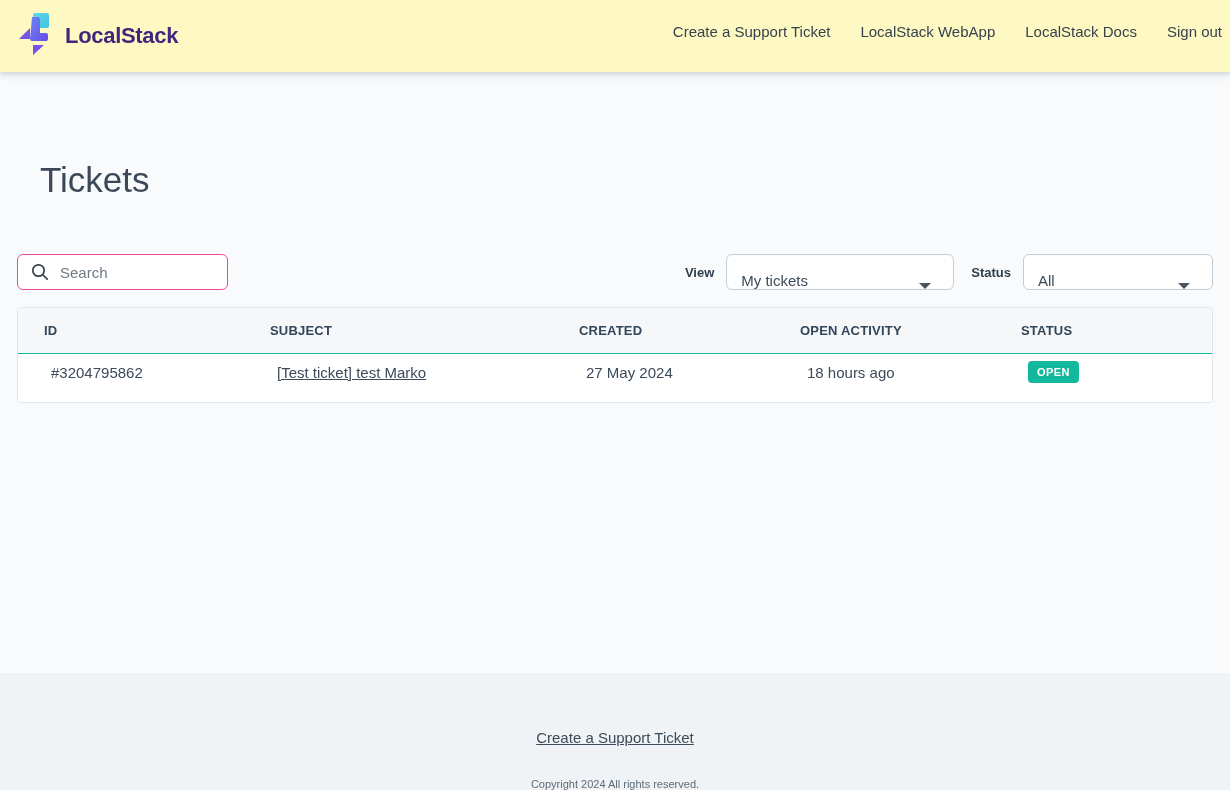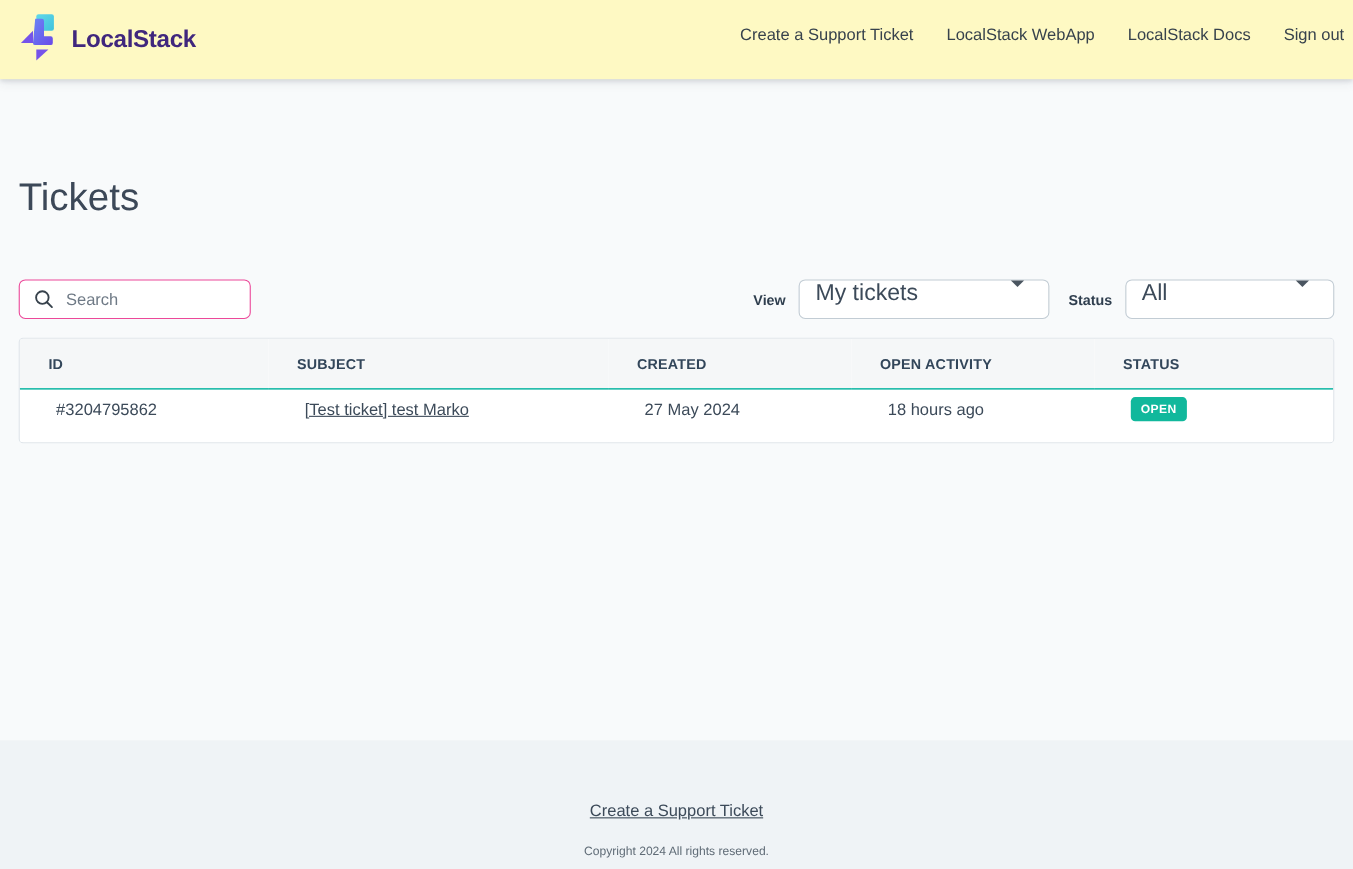--- a/index.html
+++ b/index.html
@@ -39,20 +39,21 @@
     cursor:pointer;
   }
 
   
   .main { height:601px; padding:0 17px; }
   .page-title {
     padding-top:88px;
     font-size:35px;
     font-weight:400;
     color:#3c4858;
+    margin-left:23px;
   }
 
   .toolbar { display:flex; align-items:center; margin-top:54px; }
   .search-box {
     width:211px; height:36px;
     background:#fff;
     border:1px solid #ec4899;
     border-radius:6px;
     display:flex; align-items:center;
     padding:0 8px 0 12px; gap:10px;
@@ -63,23 +64,23 @@
     font-family:"Liberation Sans", sans-serif;
     font-size:15px; color:#3c4a59; width:100%;
   }
   .search-input::placeholder { color:#6f7a86; opacity:1; }
 
   .spacer { flex:1; }
   .field-label { font-size:13px; font-weight:bold; color:#2f3e4e; margin-right:12px; }
   .select {
     height:36px; background:#fff;
     border:1px solid #c2ccd4; border-radius:6px;
-    display:flex; align-items:flex-start; justify-content:space-between;
+    display:flex; align-items:flex-end; justify-content:space-between;
     padding:0 22px 0 14px;
-    font-size:21px; color:#3c4a59;
+    font-size:15px; color:#3c4a59;
     cursor:pointer;
   }
   .select-view { width:228px; margin-right:17px; }
   .select-status { width:190px; }
   .dd-arrow {
     width:0; height:0;
     border-left:6px solid transparent;
     border-right:6px solid transparent;
     border-top:6px solid #4a5560;
   }
@@ -122,21 +123,21 @@
   }
 
   
   .footer {
     height:117px;
     background:#eff3f6;
     text-align:center;
     padding-top:56px;
   }
   .footer-link { font-size:15px; color:#3c4a59; text-decoration:underline; cursor:pointer; }
-  .copyright { margin-top:21px; font-size:11px; color:#5f6b76; }
+  .copyright { margin-top:31px; font-size:11px; color:#5f6b76; }
 </style>
 </head>
 <body>
 
 <header class="appbar">
   <div class="logo">
     <span>
       <svg width="40" height="46" viewBox="0 0 40 46" xmlns="http://www.w3.org/2000/svg">
         <defs>
           <linearGradient id="gTeal" x1="0" y1="0" x2="1" y2="1">

